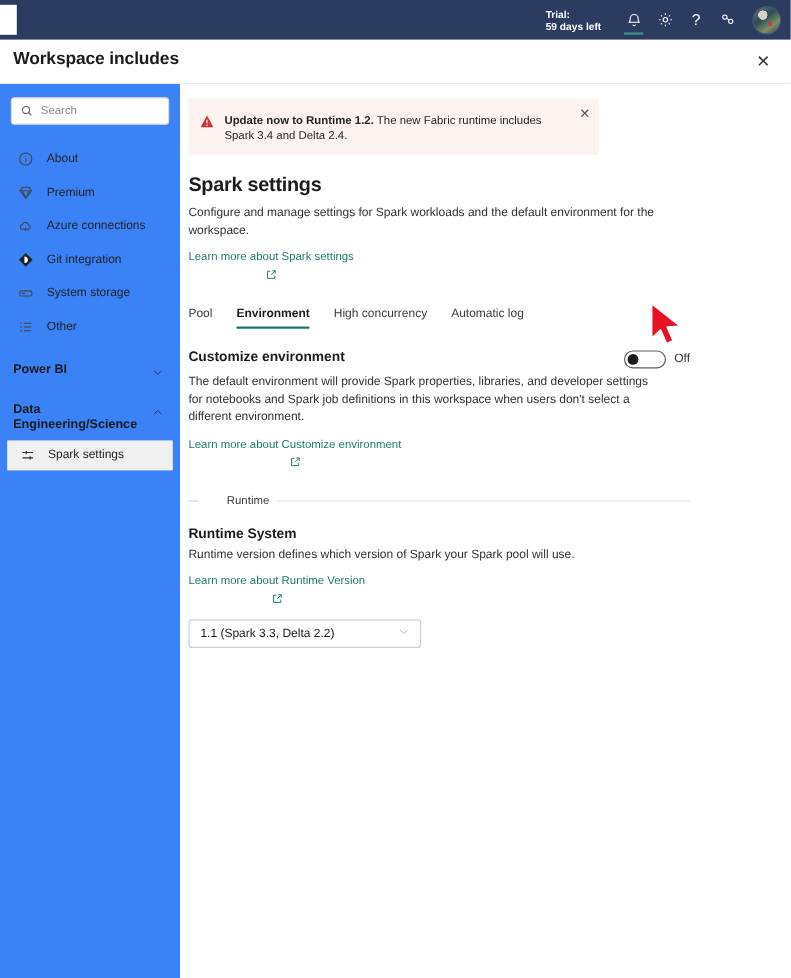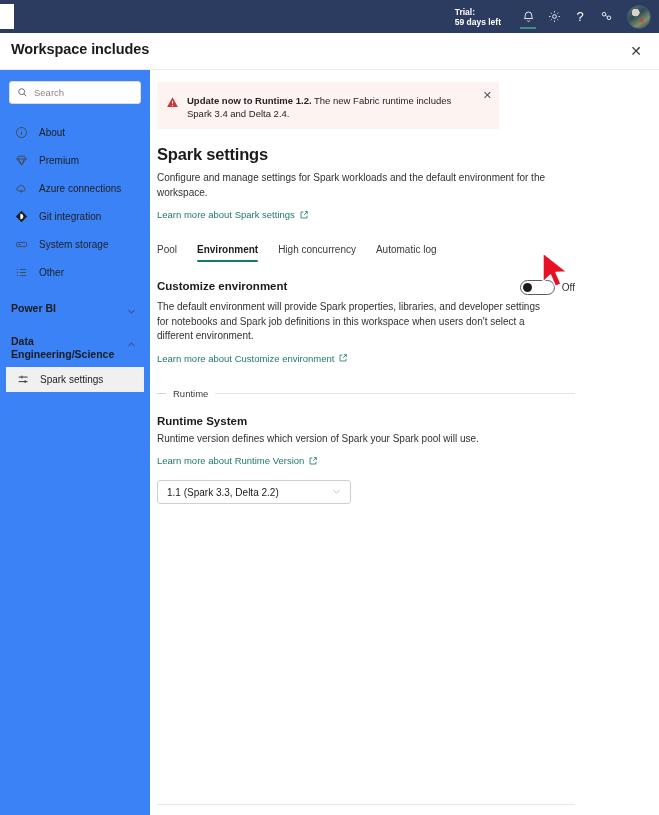--- a/index.html
+++ b/index.html
@@ -214,20 +214,21 @@
   }
   .link {
     display: inline-flex;
     align-items: center;
     gap: 4px;
     font-size: 9.5px;
     color: #1f7a6e;
     margin-top: 9px;
     cursor: pointer;
     text-decoration: none;
+    flex-direction: column;
   }
 
   
   .tabs {
     display: flex;
     gap: 20px;
     margin-top: 22px;
     border-bottom: 0;
   }
   .tab {
@@ -297,21 +298,21 @@
   }
 
   .divider-row {
     display: flex;
     align-items: center;
     gap: 7px;
     margin-top: 22px;
     width: 418px;
   }
   .divider-dash { width: 9px; height: 1px; background: #d6d6d6; }
-  .divider-label { font-size: 9.5px; color: #3b3a39; }
+  .divider-label { font-size: 9.5px; color: #3b3a39; margin-left: 16px; }
   .divider-line { flex: 1; height: 1px; background: #e3e3e3; }
 
   .select {
     margin-top: 12px;
     width: 194px; height: 24px;
     border: 1px solid #cfcfcf;
     border-radius: 3px;
     display: flex;
     align-items: center;
     justify-content: space-between;

